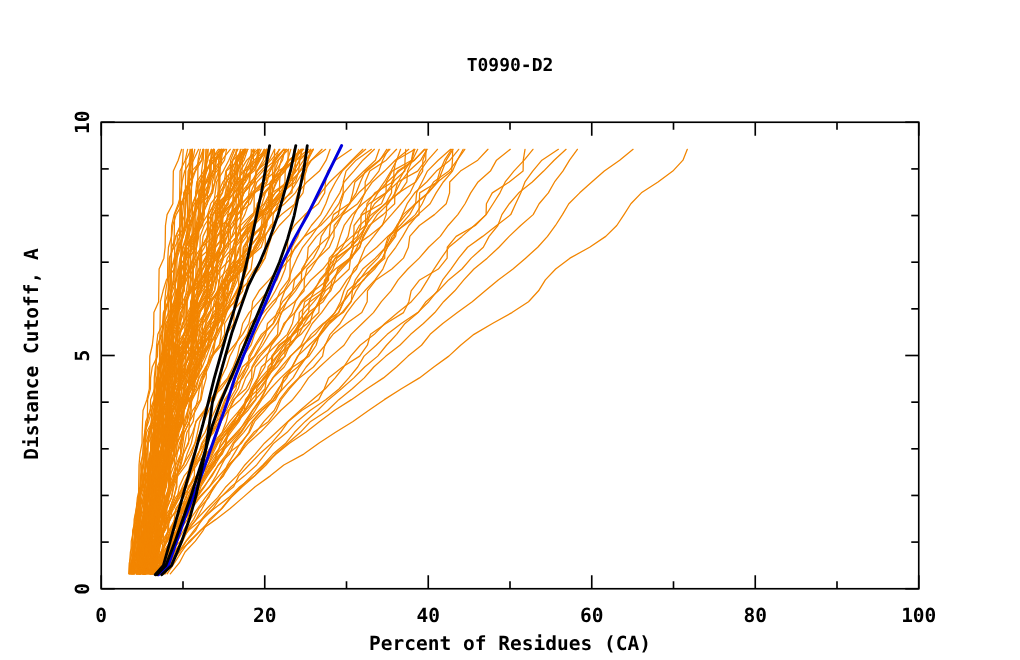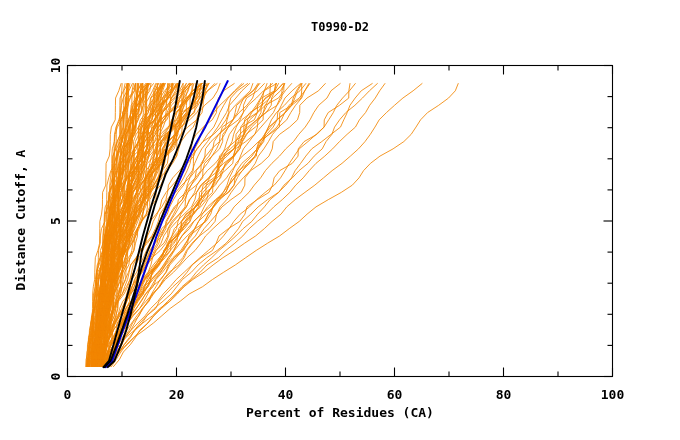--- a/index.html
+++ b/index.html
@@ -3,21 +3,21 @@
 <meta charset="utf-8">
 <style>
   html,body{margin:0;padding:0;}
   body{
     width:680px;height:440px;
     background:#ffffff;
     font-family:"DejaVu Sans Mono","Liberation Mono",monospace;
     overflow:hidden;
     position:relative;
   }
-  #figure{position:absolute;left:0;top:0;width:680px;height:356px;}
+  #figure{position:absolute;left:0;top:16px;width:680px;height:356px;}
   .ttl{
     font-family:"DejaVu Sans Mono","Liberation Mono",monospace;
     font-size:12px;font-weight:bold;fill:#000;
   }
   .axlabel{
     font-family:"DejaVu Sans Mono","Liberation Mono",monospace;
     font-size:13px;font-weight:bold;fill:#000;
   }
   .ticklabel{
     font-family:"DejaVu Sans Mono","Liberation Mono",monospace;

